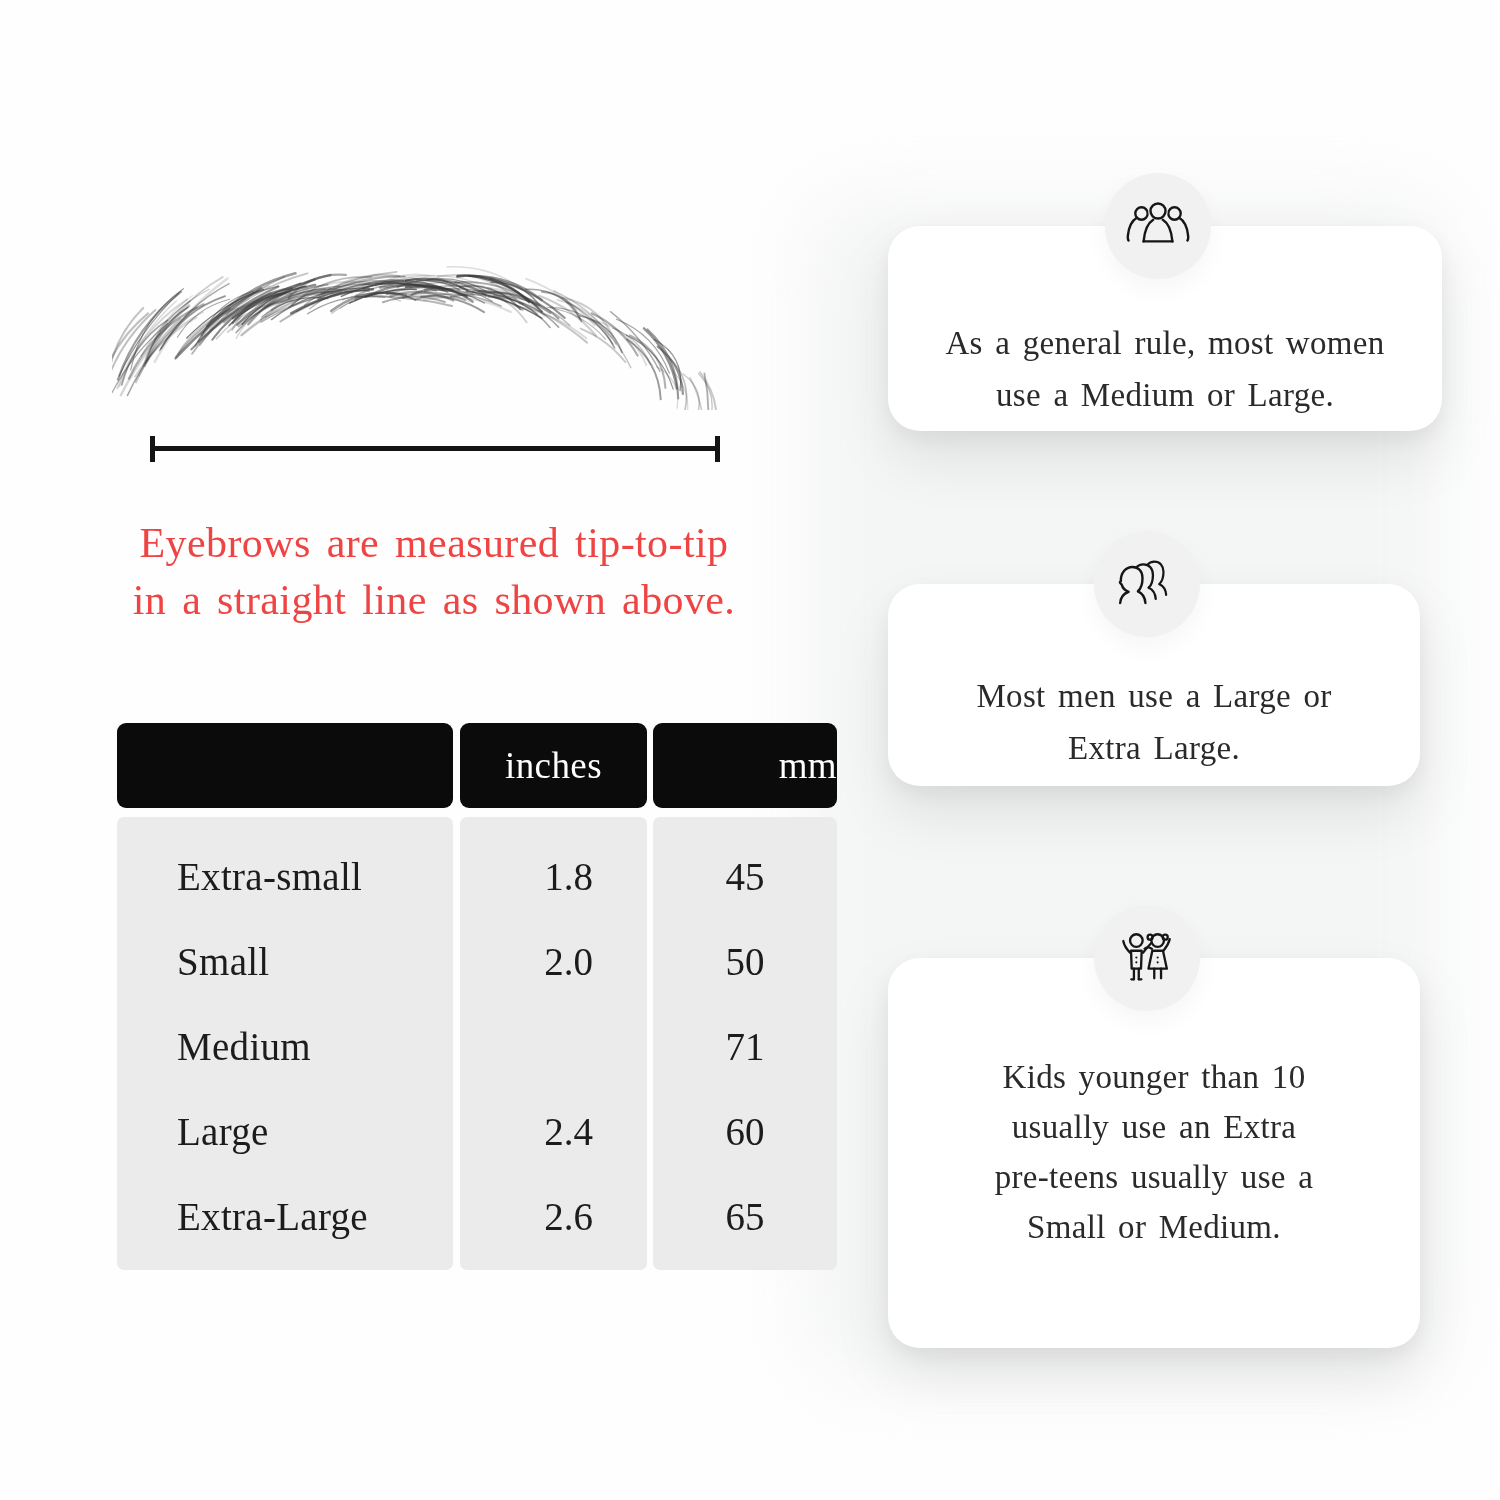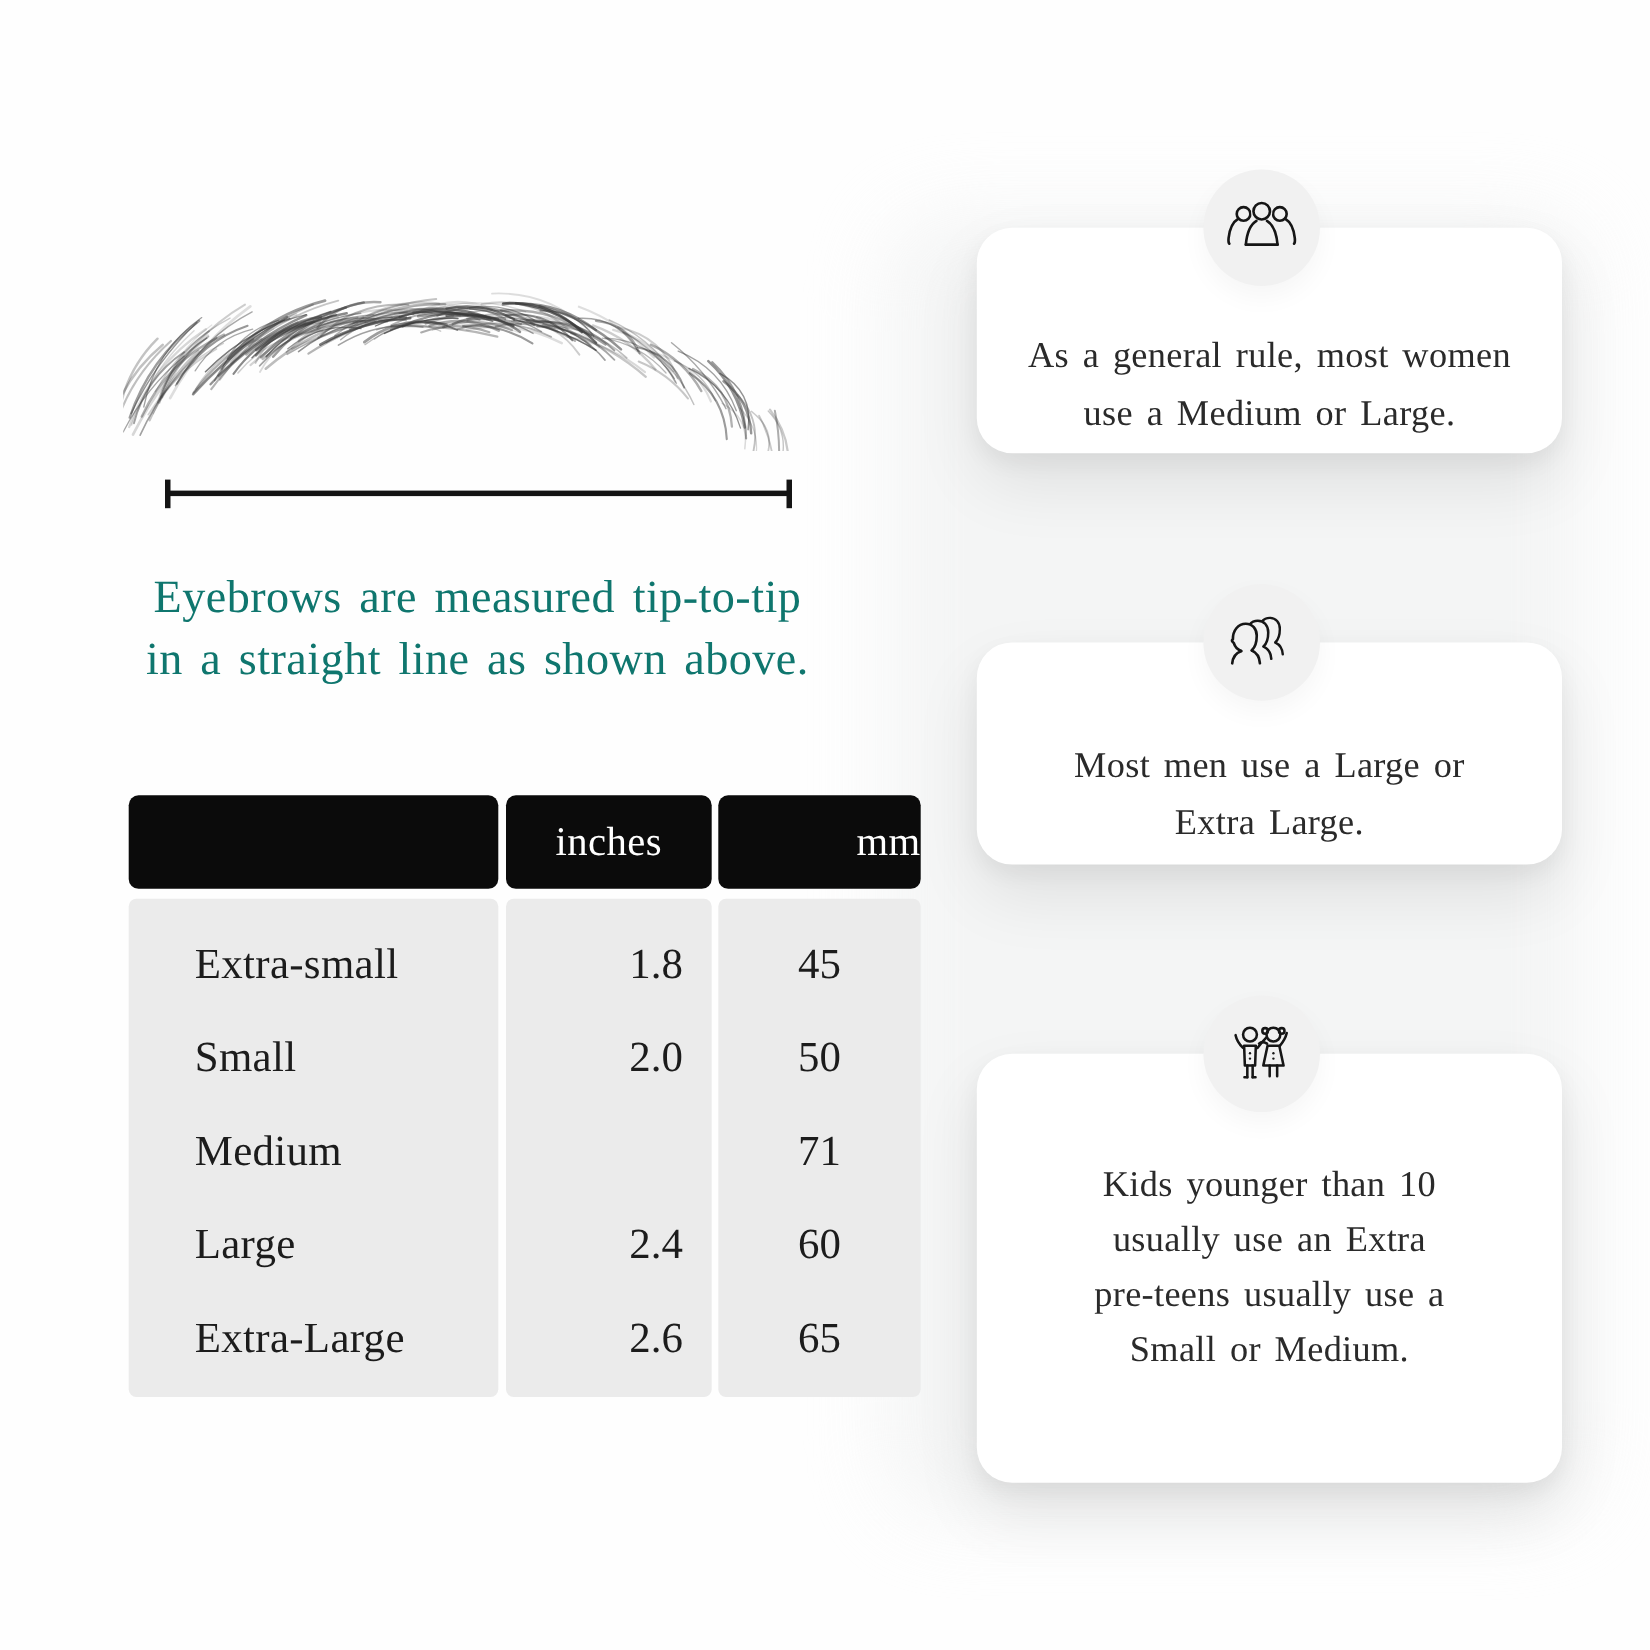--- a/index.html
+++ b/index.html
@@ -13,51 +13,51 @@
     background:#f2f3f3;border-radius:60px;filter:blur(34px);opacity:.8;z-index:0;
   }
   
   .brow-svg{position:absolute;left:112px;top:238px;width:620px;height:172px;z-index:1;}
   .measure-line{position:absolute;left:150px;top:446px;width:570px;height:5px;background:#141414;z-index:1;}
   .measure-line .tick{position:absolute;width:5px;height:26px;background:#141414;top:-10.5px;}
   .measure-line .tick.left{left:0;}
   .measure-line .tick.right{right:0;}
   .caption{
     position:absolute;left:122px;top:515px;width:624px;z-index:1;
-    text-align:center;font-size:42px;line-height:57px;color:#0f766e;
+    text-align:center;font-size:42px;line-height:57px;color:#ef4444;
     letter-spacing:.4px;word-spacing:.12em;
   }
   
   .size-table{position:absolute;left:73px;top:723px;width:720px;height:547px;z-index:1;margin-left:44px;}
   .th{
     position:absolute;top:0;height:85px;background:#0b0b0b;border-radius:9px;
     color:#ffffff;font-size:37px;display:flex;align-items:center;justify-content:center;
     letter-spacing:.4px;
   }
   .th.c1{left:0;width:336px;}
   .th.c2{left:343px;width:187px;}
   .th.c3{left:536px;width:184px;justify-content:flex-end;}
   .colbg{position:absolute;top:94px;height:453px;background:#ebebeb;border-radius:7px;}
   .colbg.c1{left:0;width:336px;}
   .colbg.c2{left:343px;width:187px;}
   .colbg.c3{left:536px;width:184px;}
   .trow{position:absolute;left:0;width:720px;height:85px;font-size:39px;color:#1c1c1c;}
   .trow .label{position:absolute;left:60px;top:0;line-height:85px;letter-spacing:.3px;}
-  .trow .v-in{position:absolute;left:343px;width:217px;top:0;line-height:85px;text-align:center;padding-left:28px;}
+  .trow .v-in{position:absolute;left:343px;width:217px;top:0;line-height:85px;text-align:center;}
   .trow .v-mm{position:absolute;left:536px;width:184px;top:0;line-height:85px;text-align:center;}
   .trow.r0{top:111px;} .trow.r1{top:196px;} .trow.r2{top:281px;}
   .trow.r3{top:366px;} .trow.r4{top:451px;}
   
   .card{
     position:absolute;left:888px;width:532px;background:#ffffff;border-radius:32px;
     box-shadow:0 28px 60px rgba(0,0,0,.085), 0 8px 20px rgba(0,0,0,.05);
     text-align:center;font-size:33px;color:#2a2a2a;z-index:2;
     letter-spacing:.3px;word-spacing:.12em;
   }
-  .card.c-women{top:207px;height:205px;}
+  .card.c-women{top:226px;height:205px;padding-left:22px;}
   .card.c-men{top:584px;height:202px;}
   .card.c-kids{top:958px;height:390px;}
   .icon-circle{
     position:absolute;left:50%;top:-53px;margin-left:-60px;width:106px;height:106px;
     border-radius:50%;background:#f1f1f1;display:flex;align-items:center;justify-content:center;
     box-shadow:0 10px 24px rgba(0,0,0,.04);
   }
   .icon-circle svg{display:block;}
   .card-text{position:absolute;left:20px;right:20px;}
   .c-women .card-text{top:91px;line-height:52px;}

